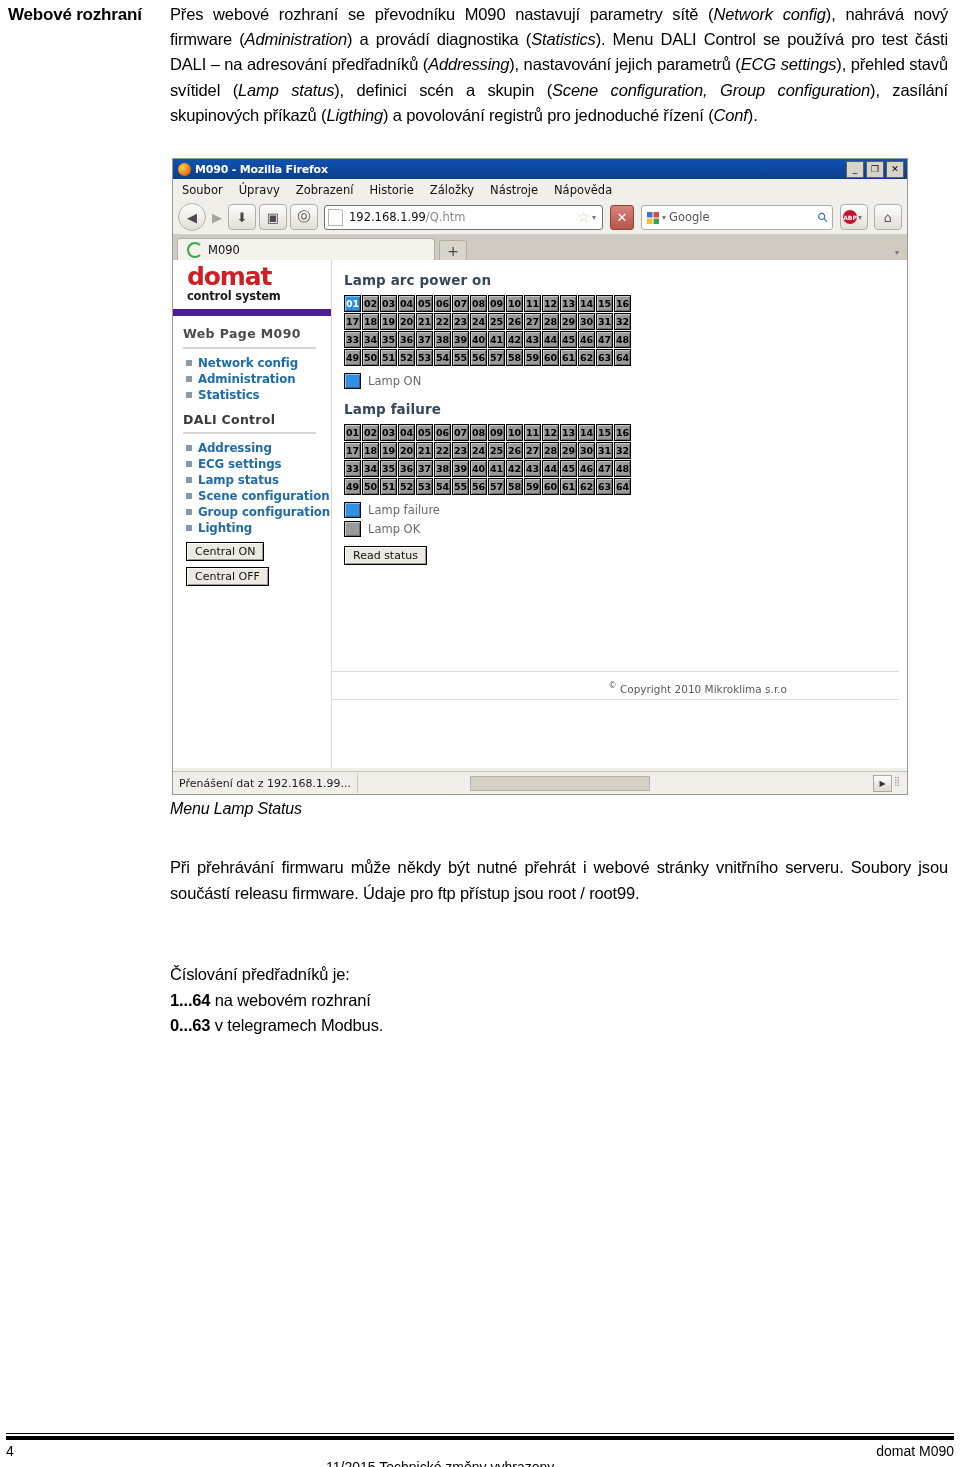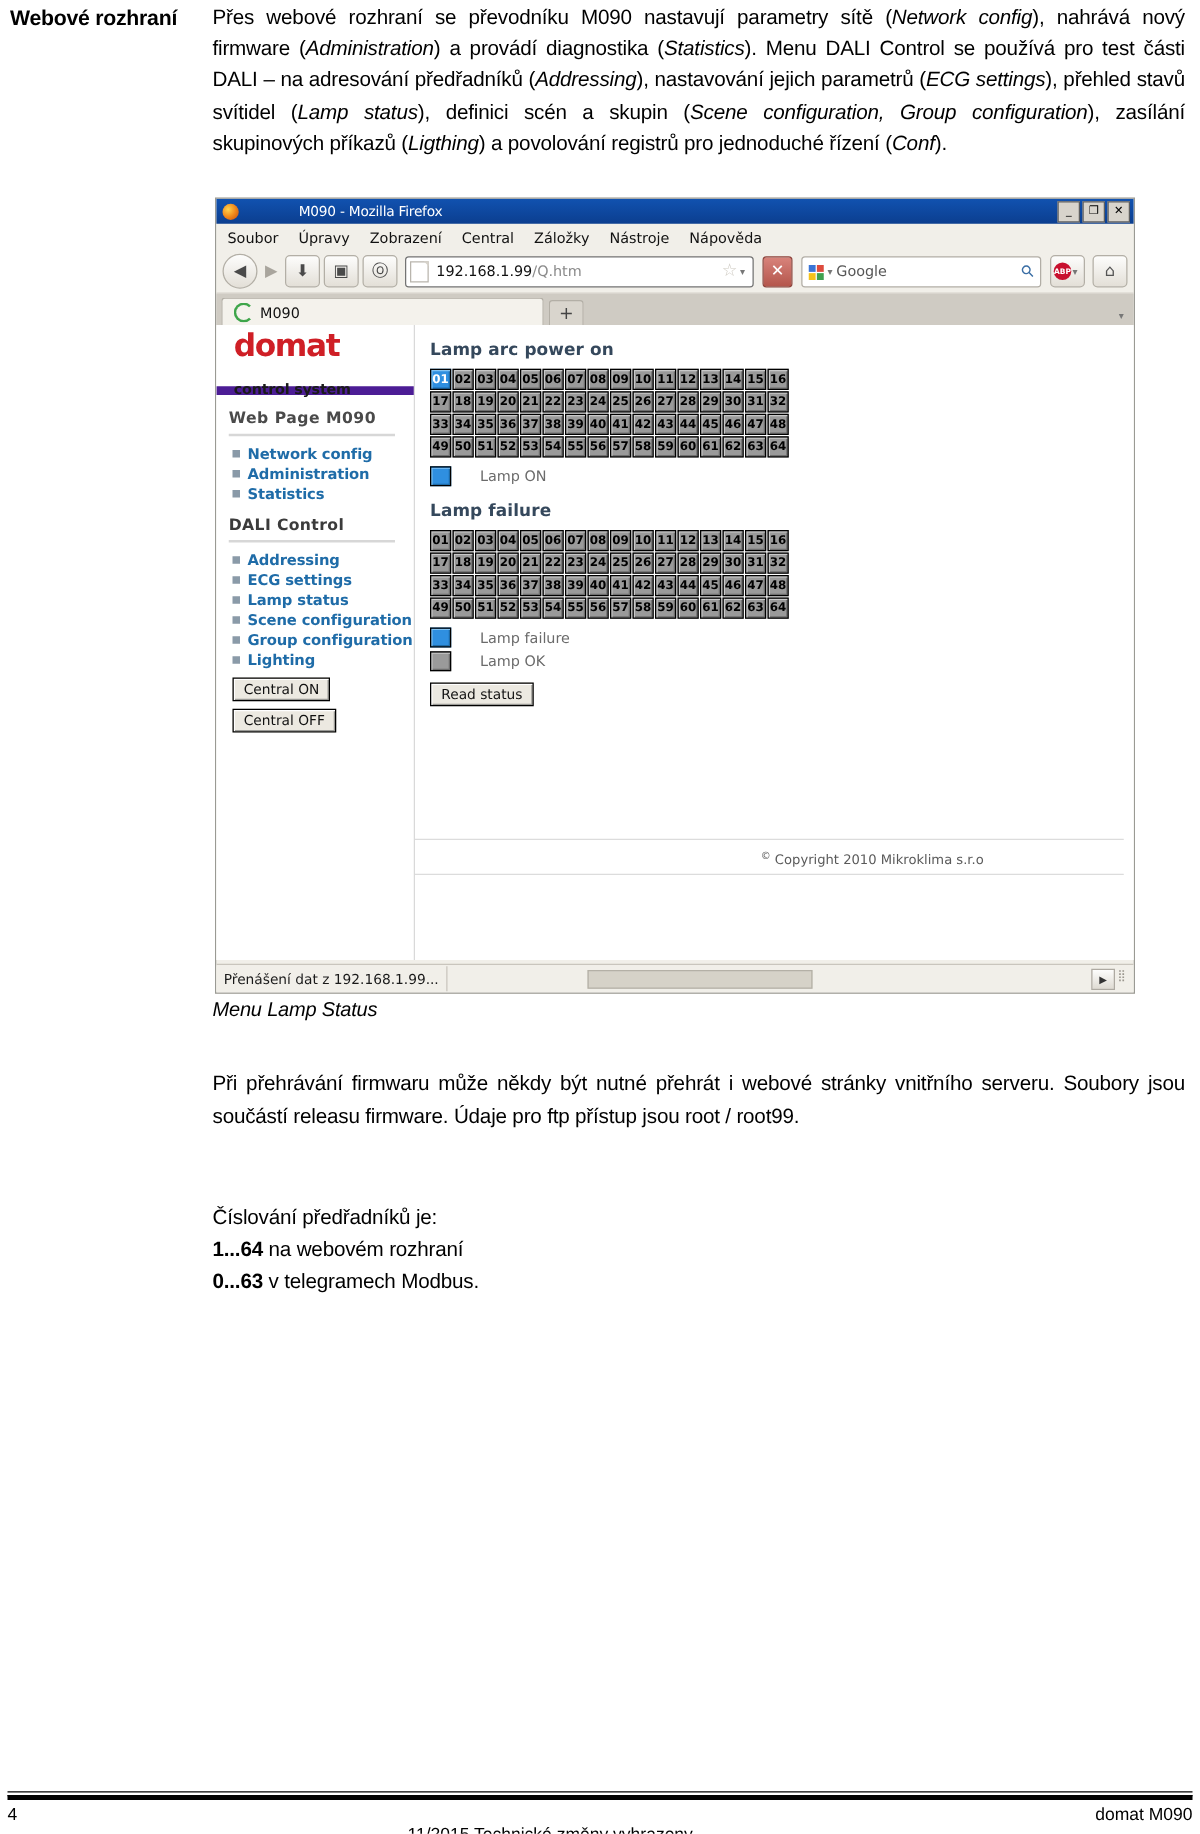--- a/index.html
+++ b/index.html
@@ -64,21 +64,21 @@
   .titlebar{
     height:20px;background:linear-gradient(#1152b0,#0b3e8f);
     display:flex;align-items:center;padding:0 2px;position:relative;
   }
   .ff-icon{
     width:13px;height:13px;margin:0 4px 0 3px;border-radius:50%;
     background:radial-gradient(circle at 35% 35%,#ffd34d 0%,#f18a1c 48%,#c3480c 100%);
     position:relative;flex:0 0 auto;
   }
   .title-text{
-    color:#fff;font-size:11px;font-weight:normal;letter-spacing:-0.2px;white-space:nowrap;margin-left:44px;
+    color:#fff;font-size:11px;font-weight:bold;letter-spacing:-0.2px;white-space:nowrap;
   }
   .winbtns{position:absolute;right:3px;top:2px;display:flex;gap:2px;}
   .winbtn{
     width:16px;height:15px;background:#d8d4cc;border:1px solid #5f5f5f;
     display:flex;align-items:center;justify-content:center;
     font-size:9px;color:#000;line-height:1;font-family:"DejaVu Sans", sans-serif;
   }
 
   .menubar{
     height:21px;background:#f1efe9;display:flex;align-items:center;
@@ -174,21 +174,21 @@
   }
   .logo-box{
     height:56px;border-bottom:7px solid #4c1d95;padding:5px 0 0 14px;box-sizing:border-box;
   }
   .logo-main{
     font-family:"DejaVu Sans", sans-serif;font-size:25px;font-weight:bold;color:#cf1f26;
     letter-spacing:-1.1px;line-height:0.96;
   }
   .logo-sub{
     font-family:"DejaVu Sans", sans-serif;font-size:11.5px;font-weight:bold;color:#1a1a1a;
-    letter-spacing:-0.2px;line-height:1.05;margin-top:16px;
+    letter-spacing:-0.2px;line-height:1.05;margin-top:1px;
   }
   .nav-wrap{padding:10px 0 0 10px;}
   .nav-head{
     font-size:12.5px;font-weight:bold;color:#4a4a4a;letter-spacing:0.4px;
     padding-bottom:4px;
   }
   .nav-rule{height:2px;background:#d7d7d7;width:133px;margin:2px 0 6px 0;}
   .nav-item{
     display:flex;align-items:center;gap:6px;padding:1px 0 1px 3px;
   }
@@ -220,21 +220,21 @@
     box-shadow:inset 1px 1px 0 #c9c9c9, inset -1px -1px 0 #6e6e6e;
     color:#000;font-size:9.5px;font-weight:bold;
     display:flex;align-items:center;justify-content:center;
     font-family:"DejaVu Sans", sans-serif;line-height:1;
   }
   .cell.on{
     background:#2f8fe0;color:#fff;
     box-shadow:inset 1px 1px 0 #85c4f2, inset -1px -1px 0 #1c6aa8;
   }
   .legend{margin:7px 0 0 2px;}
-  .legrow{display:flex;align-items:center;gap:23px;margin-bottom:3px;}
+  .legrow{display:flex;align-items:center;gap:7px;margin-bottom:3px;}
   .swatch{
     width:17px;height:16px;box-sizing:border-box;border:1px solid #000;
     box-shadow:inset 1px 1px 0 #c9c9c9, inset -1px -1px 0 #6e6e6e;background:#9a9a9a;
   }
   .swatch.on{background:#2f8fe0;box-shadow:inset 1px 1px 0 #85c4f2, inset -1px -1px 0 #1c6aa8;}
   .legtext{font-size:11.5px;color:#6b6b6b;}
 
   .copyline{
     position:absolute;left:0;right:8px;bottom:96px;height:1px;background:#dcdcdc;
   }
@@ -286,21 +286,21 @@
         <div class="winbtn">_</div>
         <div class="winbtn">❐</div>
         <div class="winbtn">✕</div>
       </div>
     </div>
 
     <div class="menubar">
       <span>Soubor</span>
       <span>Úpravy</span>
       <span>Zobrazení</span>
-      <span>Central</span>
+      <span>Historie</span>
       <span>Záložky</span>
       <span>Nástroje</span>
       <span>Nápověda</span>
     </div>
 
     <div class="navbar">
       <div class="navbtn round">◀</div>
       <div class="navbtn ghost">▶</div>
       <div class="navbtn flat">⬇</div>
       <div class="navbtn flat">▣</div>

